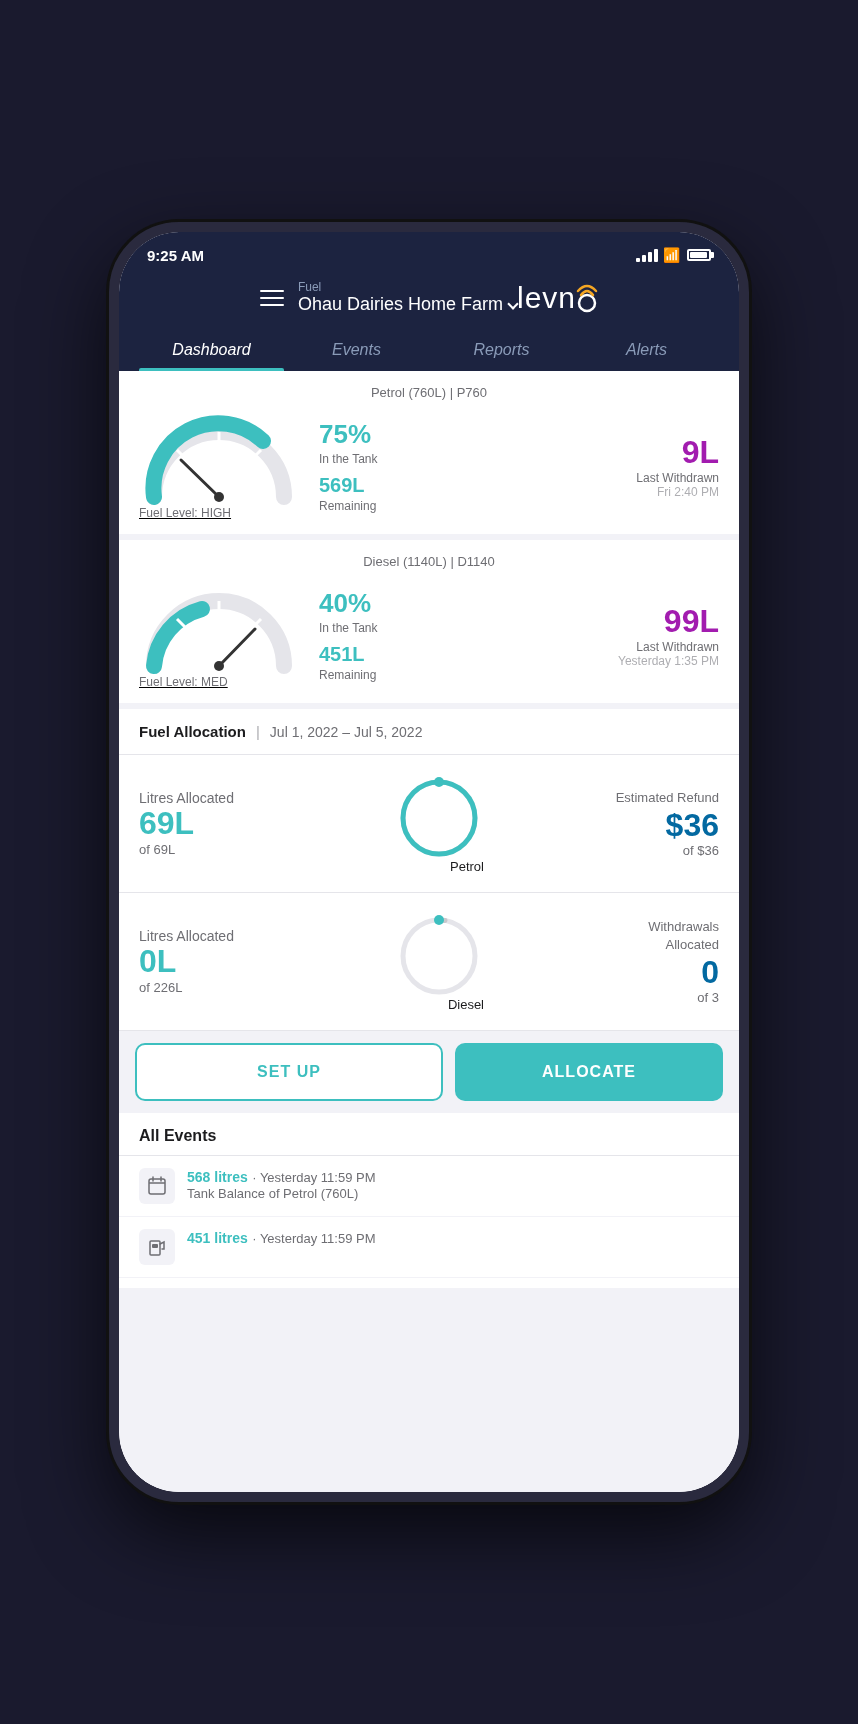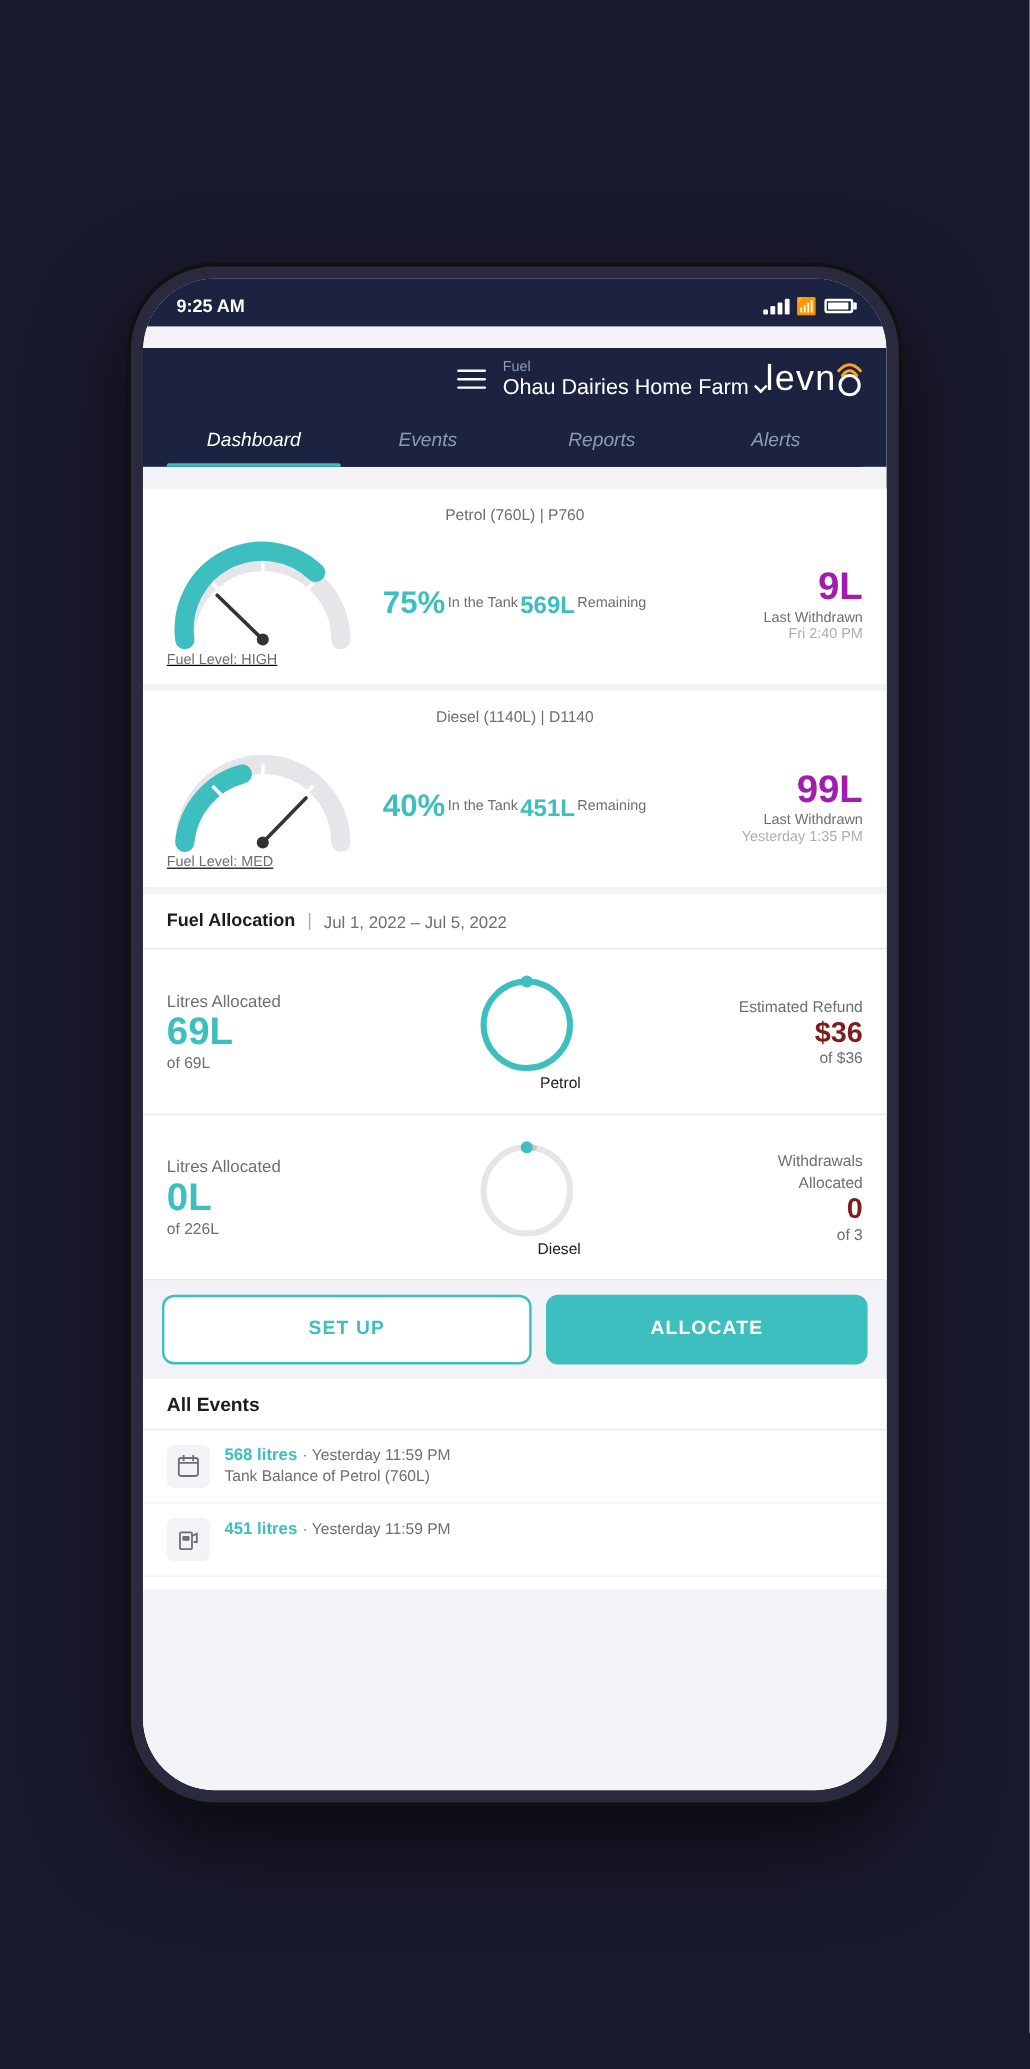--- a/index.html
+++ b/index.html
@@ -23,21 +23,20 @@
       overflow: hidden;
     }
     .phone-screen {
       width: 100%;
       height: 100%;
       background: #f2f2f7;
       border-radius: 60px;
       overflow: hidden;
       display: flex;
       flex-direction: column;
-      gap: 18px;
     }
     
     .status-bar {
       background: #1c2340;
       display: flex;
       justify-content: space-between;
       align-items: center;
       padding: 12px 28px 6px;
       min-height: 40px;
     }
@@ -91,21 +90,21 @@
       border-radius: 1px;
     }
     
     .header {
       background: #1c2340;
       padding: 8px 20px 0;
     }
     .header-top {
       display: flex;
       align-items: center;
-      justify-content: flex-end;
+      justify-content: center;
       margin-bottom: 14px;
     }
     .header-left {
       display: flex;
       align-items: center;
       gap: 14px;
     }
     .hamburger {
       display: flex;
       flex-direction: column;
@@ -224,24 +223,23 @@
     }
     .gauge-label {
       font-size: 12px;
       color: #6e6e73;
       margin-top: 4px;
       text-align: center;
     }
     .tank-stats {
       flex: 1;
       display: flex;
-      flex-direction: row;
+      flex-direction: column;
       gap: 2px;
       padding-left: 10px;
-      align-items: center;
     }
     .stat-percent {
       color: #3dbfbf;
       font-size: 26px;
       font-weight: 600;
     }
     .stat-label {
       color: #6e6e73;
       font-size: 12px;
     }
@@ -333,23 +331,23 @@
     .alloc-right {
       flex: 1;
       text-align: right;
     }
     .alloc-right-label {
       font-size: 13px;
       color: #6e6e73;
       line-height: 1.4;
     }
     .alloc-right-amount {
-      font-size: 24px;
-      font-weight: 600;
-      color: #7f1d1d;
+      font-size: 32px;
+      font-weight: 600;
+      color: #0369a1;
       line-height: 1.1;
     }
     .alloc-right-of {
       font-size: 13px;
       color: #6e6e73;
     }
     
     .btn-row {
       display: flex;
       gap: 0;

